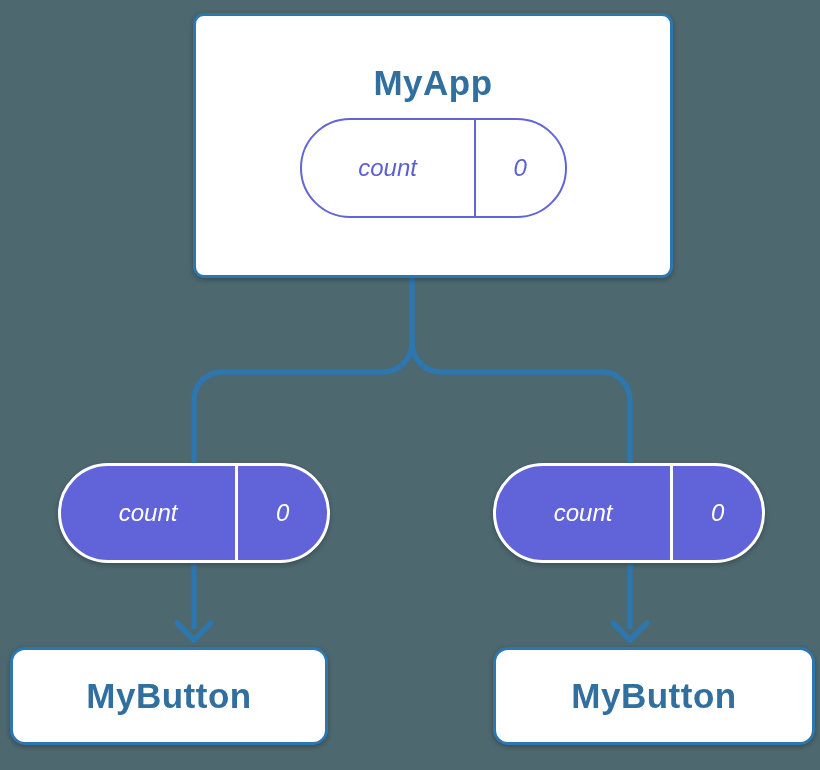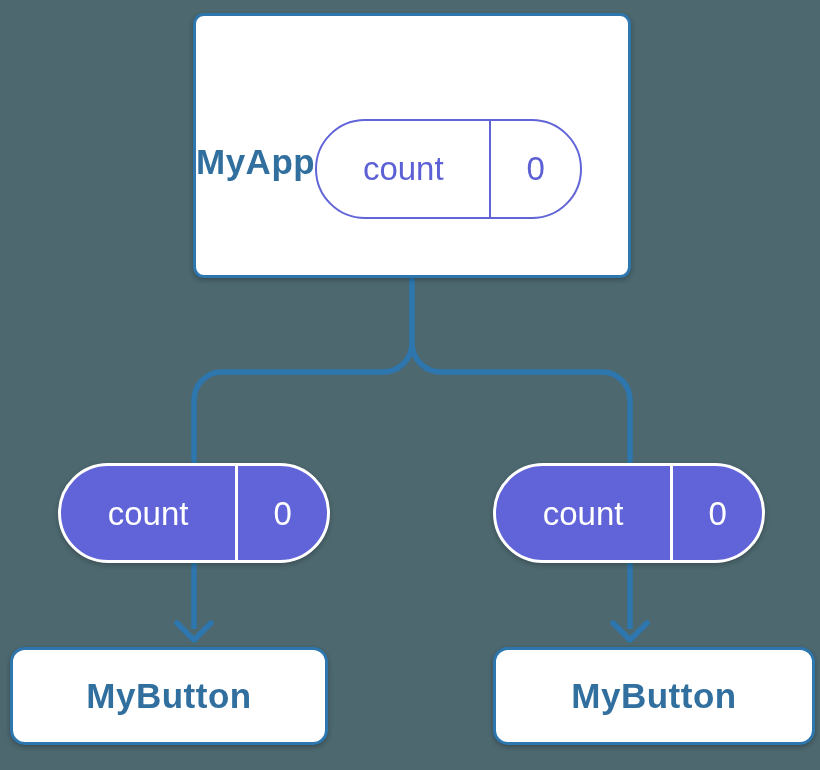--- a/index.html
+++ b/index.html
@@ -32,24 +32,25 @@
     position: absolute;
     background: #FFFFFF;
     border: 3.5px solid #2D76AE;
     box-sizing: border-box;
     box-shadow: 0 2px 5px rgba(0,0,0,0.28);
     z-index: 1;
   }
   .parent-node {
     left: 193px;
     top: 13px;
-    width: 438px;
+    width: 480px;
     height: 265px;
     border-radius: 11px;
     display: flex;
+    flex-direction: column;
     align-items: center;
     padding-top: 46px;
   }
   .node-title {
     color: #316F9F;
     font-size: 35px;
     font-weight: 600;
     line-height: 1.2;
     letter-spacing: 0.5px;
   }
@@ -59,22 +60,23 @@
     border-radius: 60px;
     display: flex;
     align-items: stretch;
     overflow: hidden;
     z-index: 1;
   }
   .pill-cell {
     display: flex;
     align-items: center;
     justify-content: center;
-    font-size: 33px;
+    font-size: 24px;
     line-height: 1;
+    font-style: italic;
   }
   .pill-cell.name  { flex: 0 0 65.5%; }
   .pill-cell.value { flex: 1 1 auto; }
   .pill-outline {
     width: 267px;
     height: 100px;
     background: #FFFFFF;
     border: 2.5px solid #6165D8;
   }
   .pill-outline .pill-cell { color: #5C60D5; }

